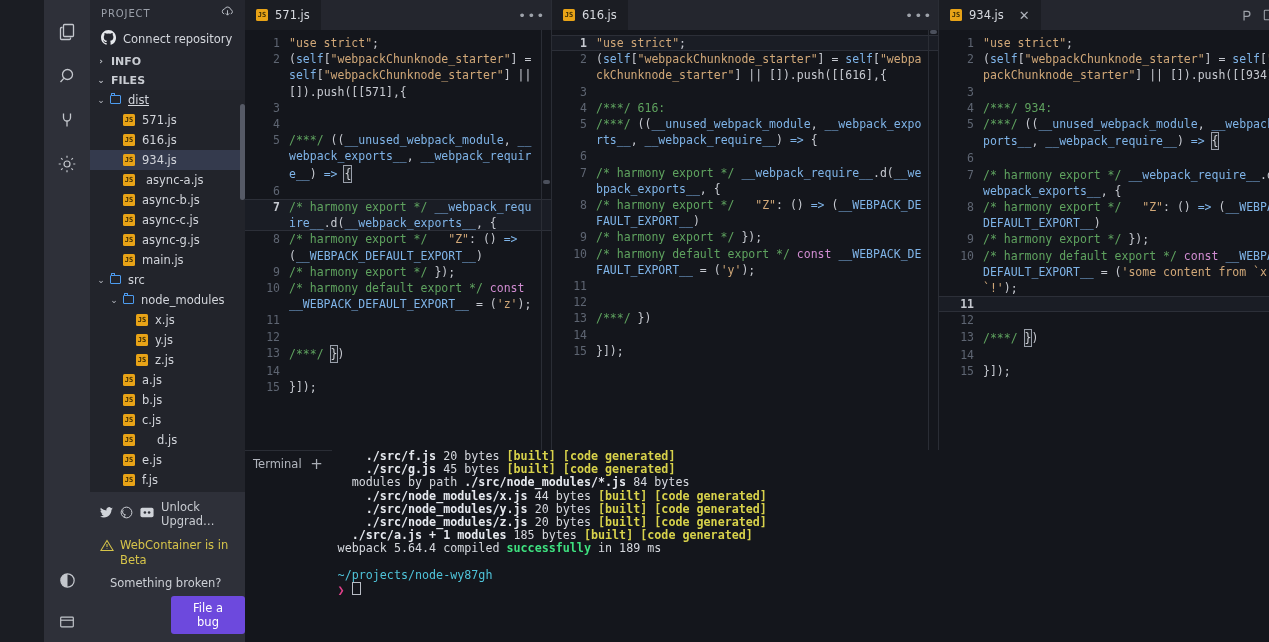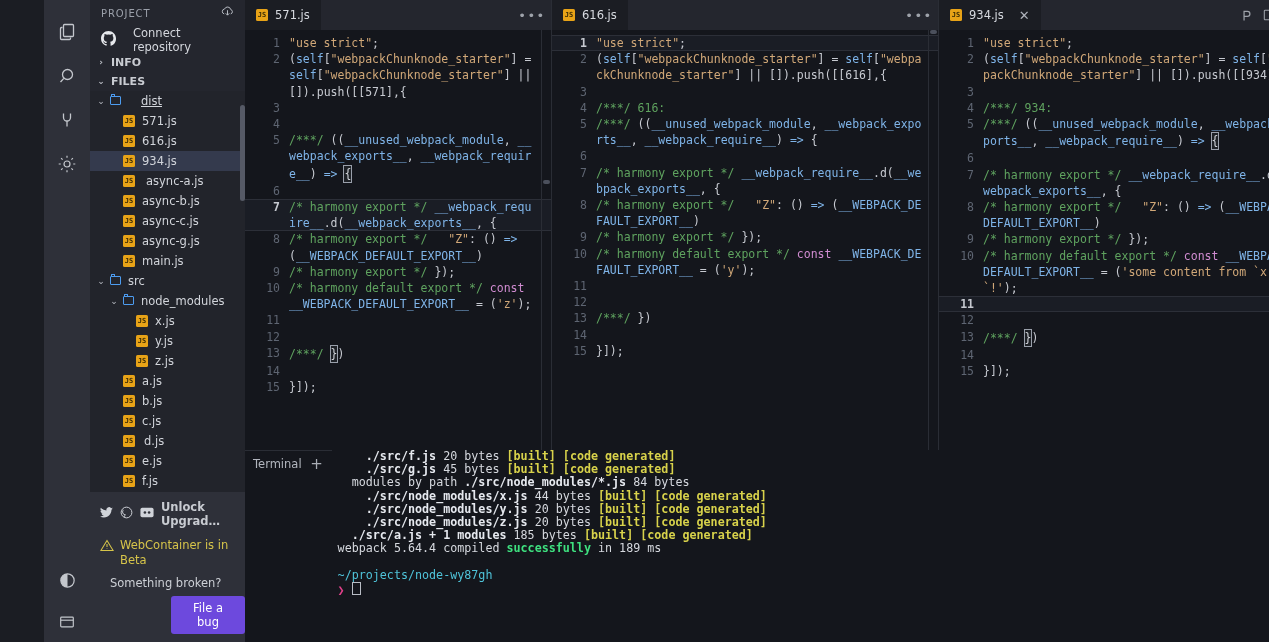--- a/index.html
+++ b/index.html
@@ -32,21 +32,21 @@
     position:relative;
   }
   .sb-header{
     height:28px;display:flex;align-items:center;justify-content:space-between;
     padding:0 10px 0 11px;box-sizing:border-box;
   }
   .sb-header .ttl{
     font-size:10px;letter-spacing:.9px;color:#9ba0aa;text-transform:uppercase;
   }
   .sb-connect{
-    height:26px;display:flex;align-items:center;gap:17px;
+    height:26px;display:flex;align-items:center;gap:7px;
     padding:0 11px;box-sizing:border-box;color:#d4d7dd;font-size:11.5px;
     cursor:pointer;
   }
   .sb-section{
     height:20px;display:flex;align-items:center;gap:5px;
     padding-left:6px;box-sizing:border-box;
     font-size:11px;font-weight:bold;color:#c9ccd2;cursor:pointer;
   }
   .sb-section.files{background:#24262e;}
   .tree{
@@ -75,21 +75,21 @@
     display:inline-block;
   }
   .sb-scroll{
     position:absolute;right:0;width:5px;background:#565a66;border-radius:3px;
   }
   .sb-foot{
     background:#2e3039;padding:6px 0 8px 0;
   }
   .foot-links{
     display:flex;align-items:center;gap:7px;padding:2px 10px 0 10px;
-    color:#c8cbd1;font-size:11.5px;cursor:pointer;font-weight:bold;
+    color:#c8cbd1;font-size:11.5px;cursor:pointer;
   }
   .beta{
     display:flex;align-items:flex-start;gap:6px;padding:10px 12px 2px 10px;
     color:#d6c44a;font-size:11.5px;line-height:15px;
   }
   .broken{padding:6px 10px 4px 20px;color:#cdd0d6;font-size:11.5px;}
   .bugbtn{
     margin:2px 0 0 81px;background:#6d49dd;color:#fff;border:none;
     border-radius:3px;padding:5px 12px;font-size:11.5px;cursor:pointer;
     font-family:inherit;
@@ -255,21 +255,21 @@
     <div class="sb-section files">
       <span class="chev">⌄</span>
       <span>FILES</span>
     </div>
 
     <div class="tree" id="tree">
 
     <div class="row" style="padding-left: 6px;">
           <span class="chev">⌄</span>
           <span class="folder-ic"></span>
-          <span style="margin-left: 16px; text-decoration: underline;">dist</span>
+          <span style="margin-left: 3px; text-decoration: underline;">dist</span>
         </div>
         <div class="row" style="padding-left: 19px;">
           <span style="display: inline-block; width: 10px;"></span>
           <span class="js-ic">JS</span>
           <span style="margin-left: 3px;">571.js</span>
         </div>
         <div class="row" style="padding-left: 19px;">
           <span style="display: inline-block; width: 10px;"></span>
           <span class="js-ic">JS</span>
           <span style="margin-left: 3px;">616.js</span>
@@ -340,21 +340,21 @@
           <span style="margin-left: 3px;">b.js</span>
         </div>
         <div class="row" style="padding-left: 19px;">
           <span style="display: inline-block; width: 10px;"></span>
           <span class="js-ic">JS</span>
           <span style="margin-left: 3px;">c.js</span>
         </div>
         <div class="row" style="padding-left: 19px;">
           <span style="display: inline-block; width: 10px;"></span>
           <span class="js-ic">JS</span>
-          <span style="margin-left: 5px;">d.js</span>
+          <span style="margin-left: 18px;">d.js</span>
         </div>
         <div class="row" style="padding-left: 19px;">
           <span style="display: inline-block; width: 10px;"></span>
           <span class="js-ic">JS</span>
           <span style="margin-left: 3px;">e.js</span>
         </div>
         <div class="row" style="padding-left: 19px;">
           <span style="display: inline-block; width: 10px;"></span>
           <span class="js-ic">JS</span>
           <span style="margin-left: 3px;">f.js</span>

